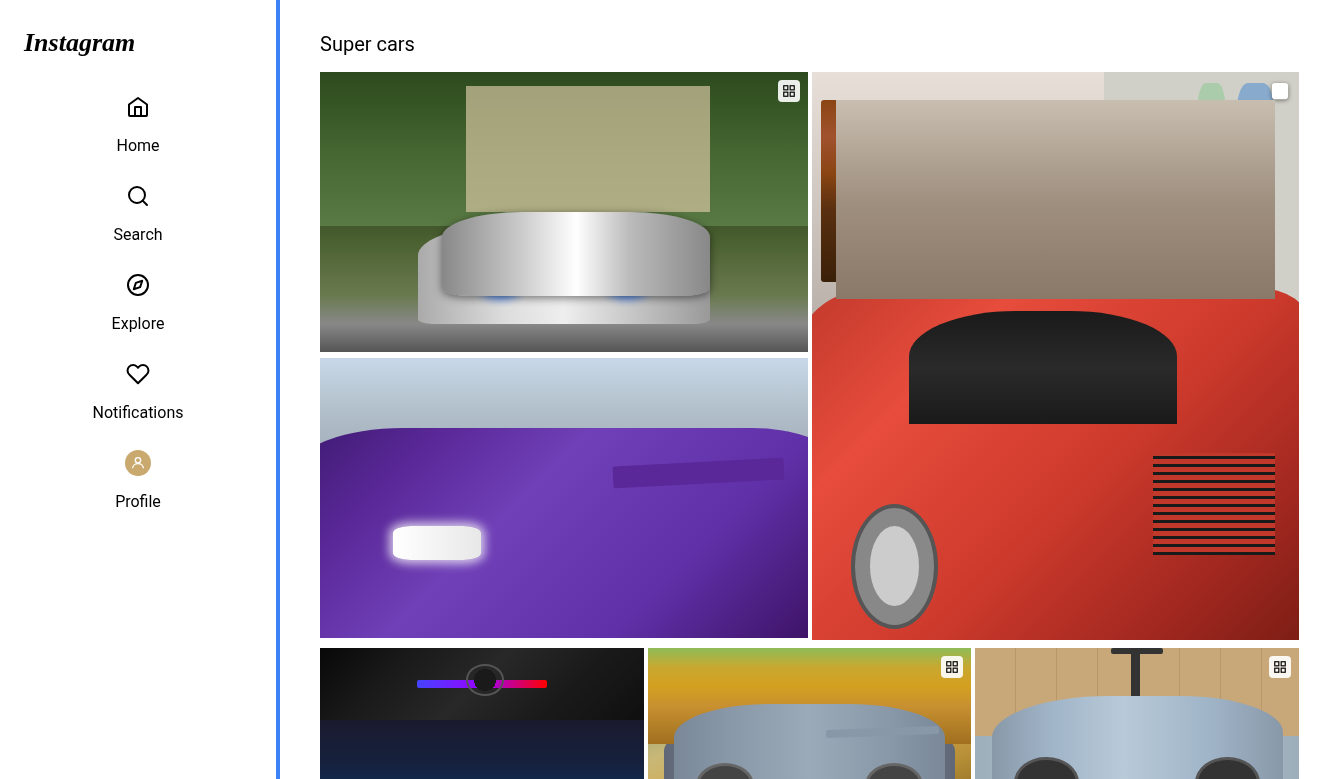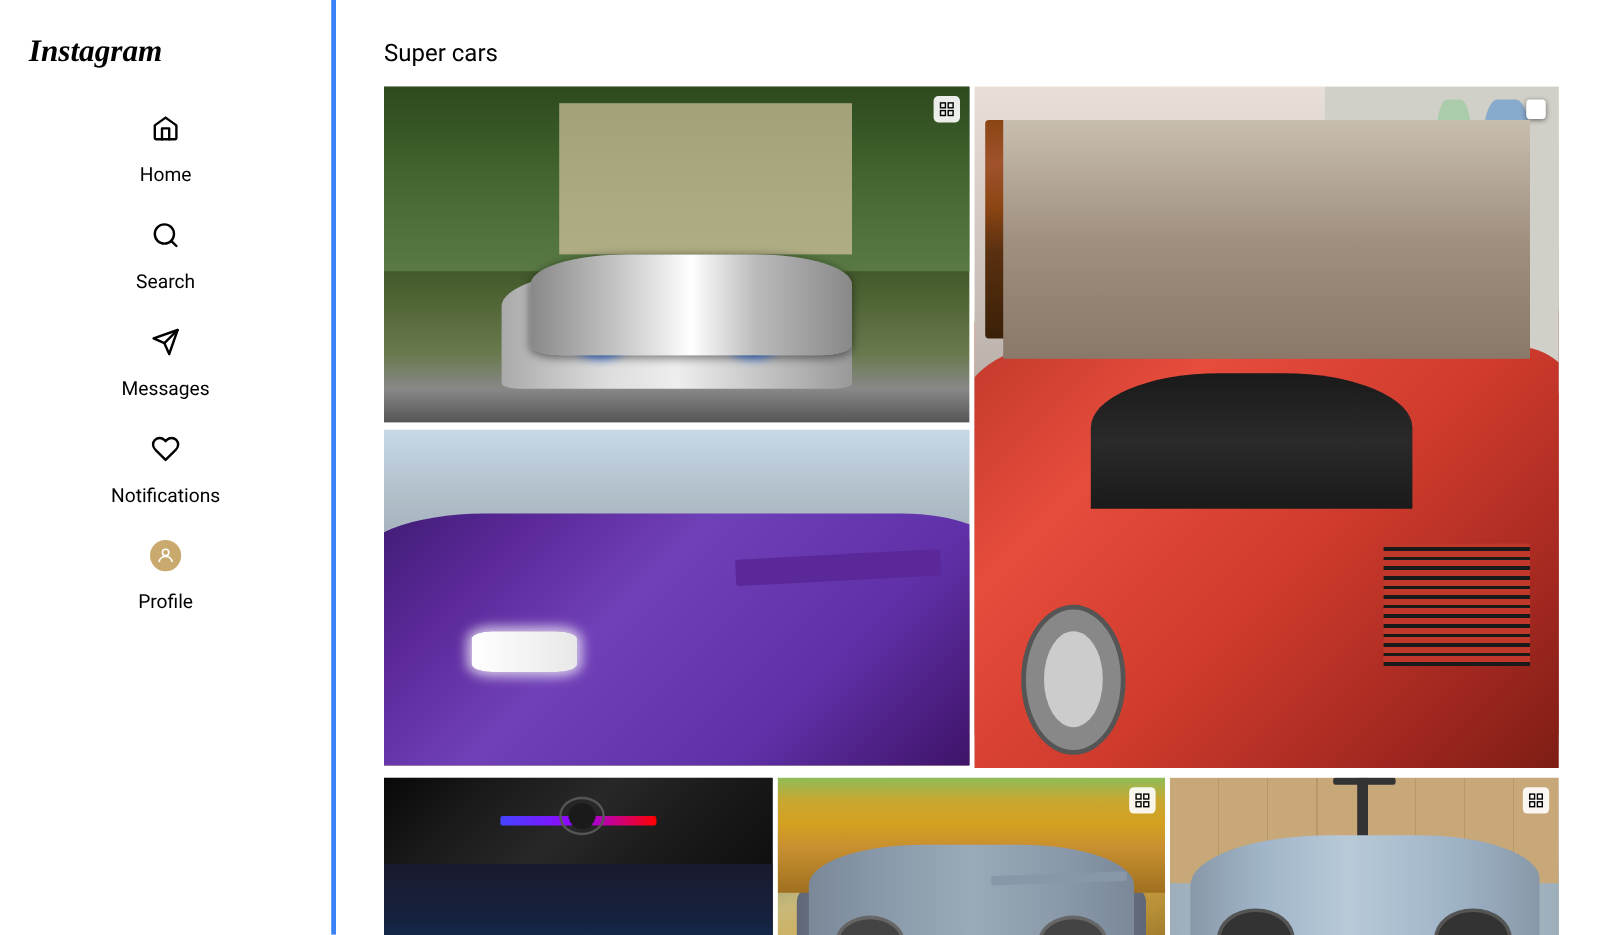--- a/index.html
+++ b/index.html
@@ -267,31 +267,31 @@
     <div class="nav-item">
       <div class="nav-icon">
         <svg viewBox="0 0 24 24" fill="none" stroke="currentColor" stroke-width="2" stroke-linecap="round" stroke-linejoin="round">
           <circle cx="11" cy="11" r="8"></circle>
           <line x1="21" y1="21" x2="16.65" y2="16.65"></line>
         </svg>
       </div>
       <span>Search</span>
     </div>
 
-
-
     <div class="nav-item">
       <div class="nav-icon">
         <svg viewBox="0 0 24 24" fill="none" stroke="currentColor" stroke-width="2" stroke-linecap="round" stroke-linejoin="round">
-          <line x1="22" y1="2" x2="11" y2="13"></line>
-          <polygon points="22 2 15 22 11 13 2 9 22 2"></polygon>
+          <circle cx="12" cy="12" r="10"></circle>
+          <polygon points="16.24 7.76 14.12 14.12 7.76 16.24 9.88 9.88 16.24 7.76"></polygon>
         </svg>
       </div>
-      <span>Messages</span>
-    </div>
+      <span>Explore</span>
+    </div>
+
+
 
     <div class="nav-item">
       <div class="nav-icon">
         <svg viewBox="0 0 24 24" fill="none" stroke="currentColor" stroke-width="2" stroke-linecap="round" stroke-linejoin="round">
           <path d="M20.84 4.61a5.5 5.5 0 00-7.78 0L12 5.67l-1.06-1.06a5.5 5.5 0 00-7.78 7.78l1.06 1.06L12 21.23l7.78-7.78 1.06-1.06a5.5 5.5 0 000-7.78z"></path>
         </svg>
       </div>
       <span>Notifications</span>
     </div>
 

